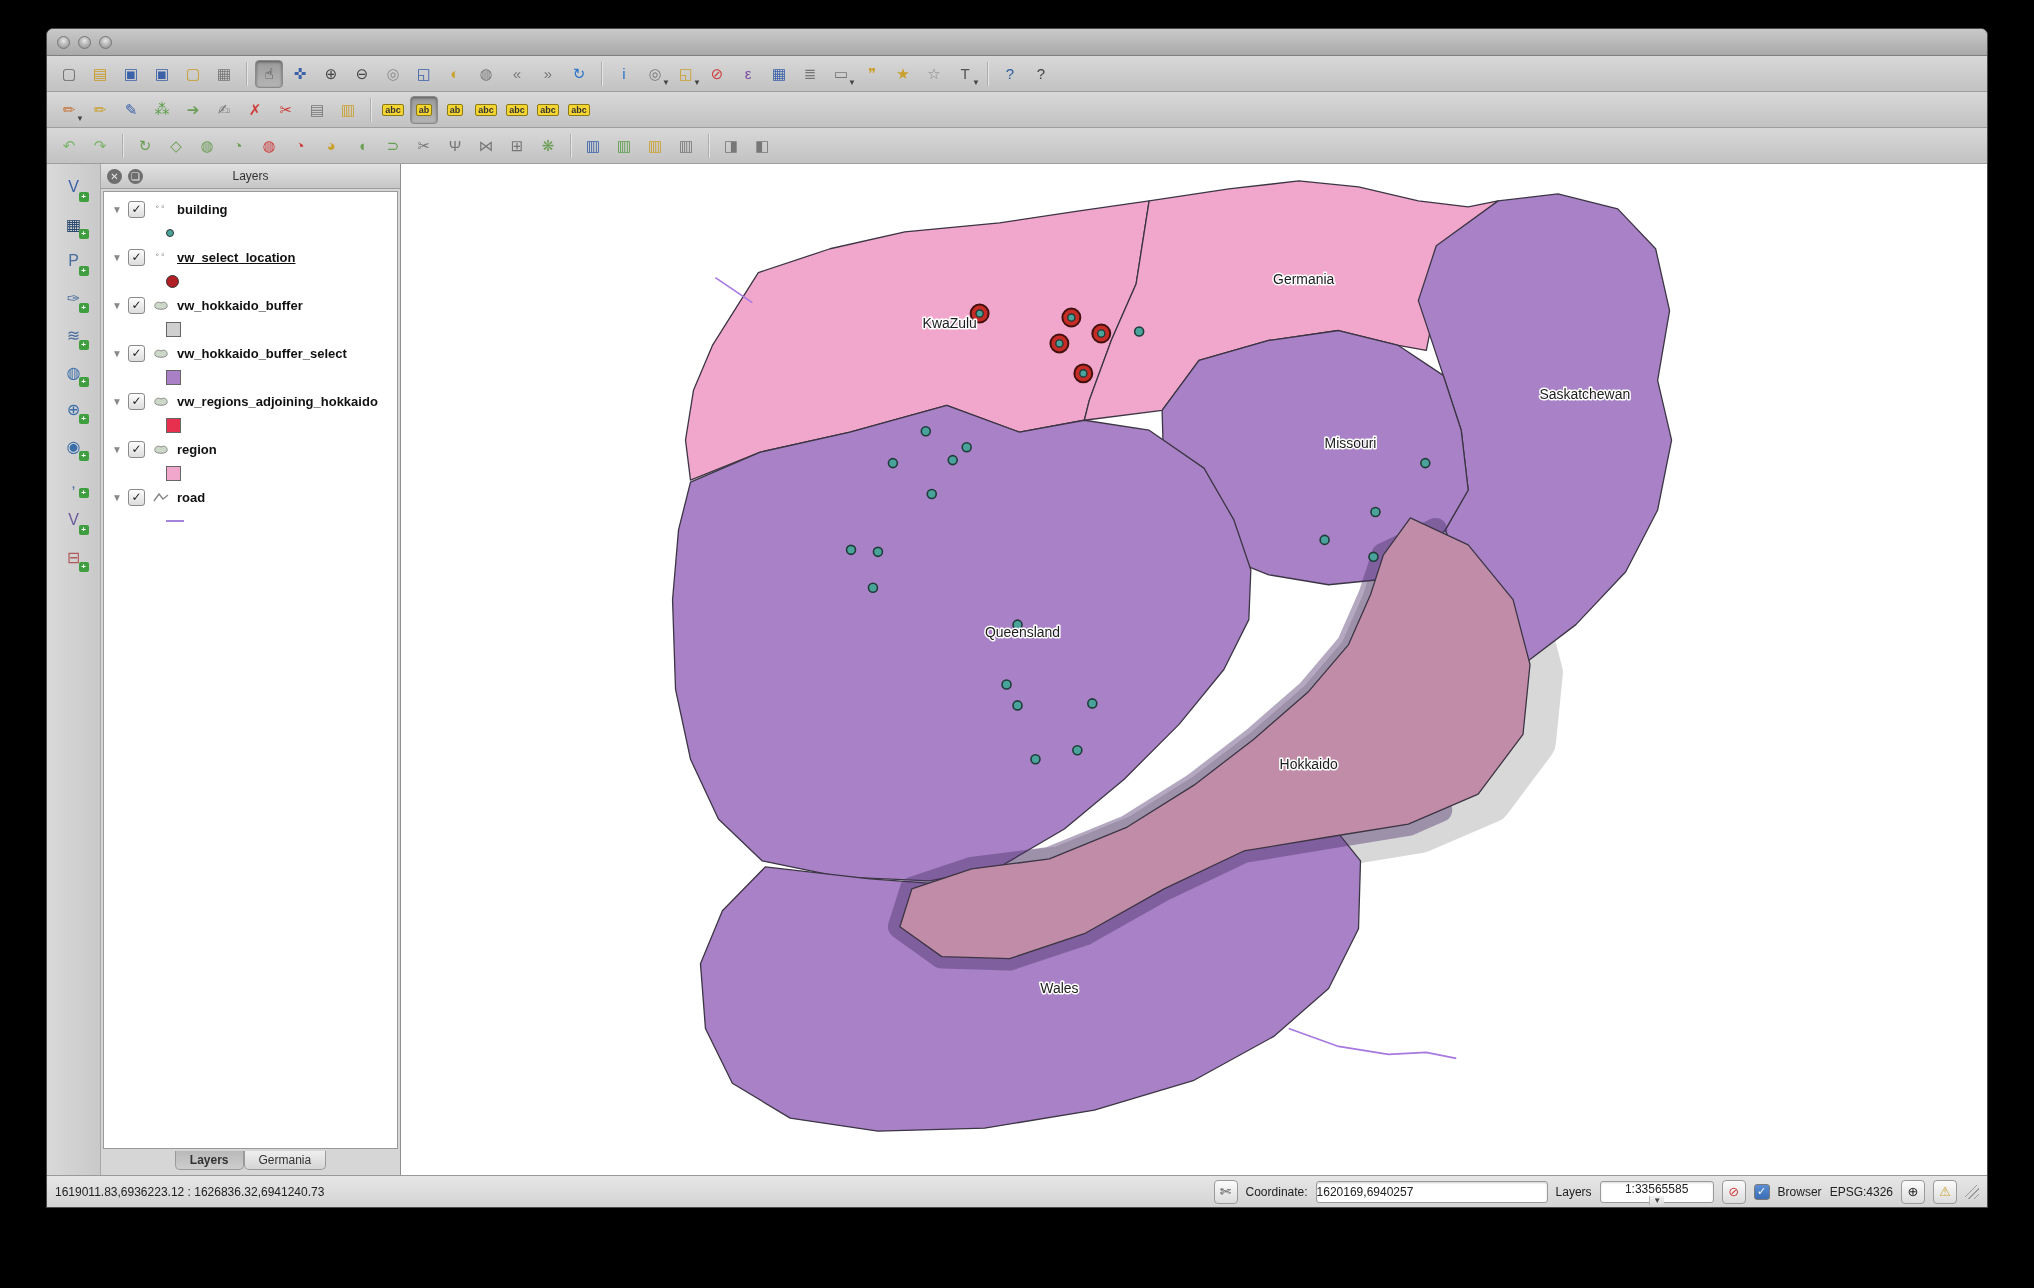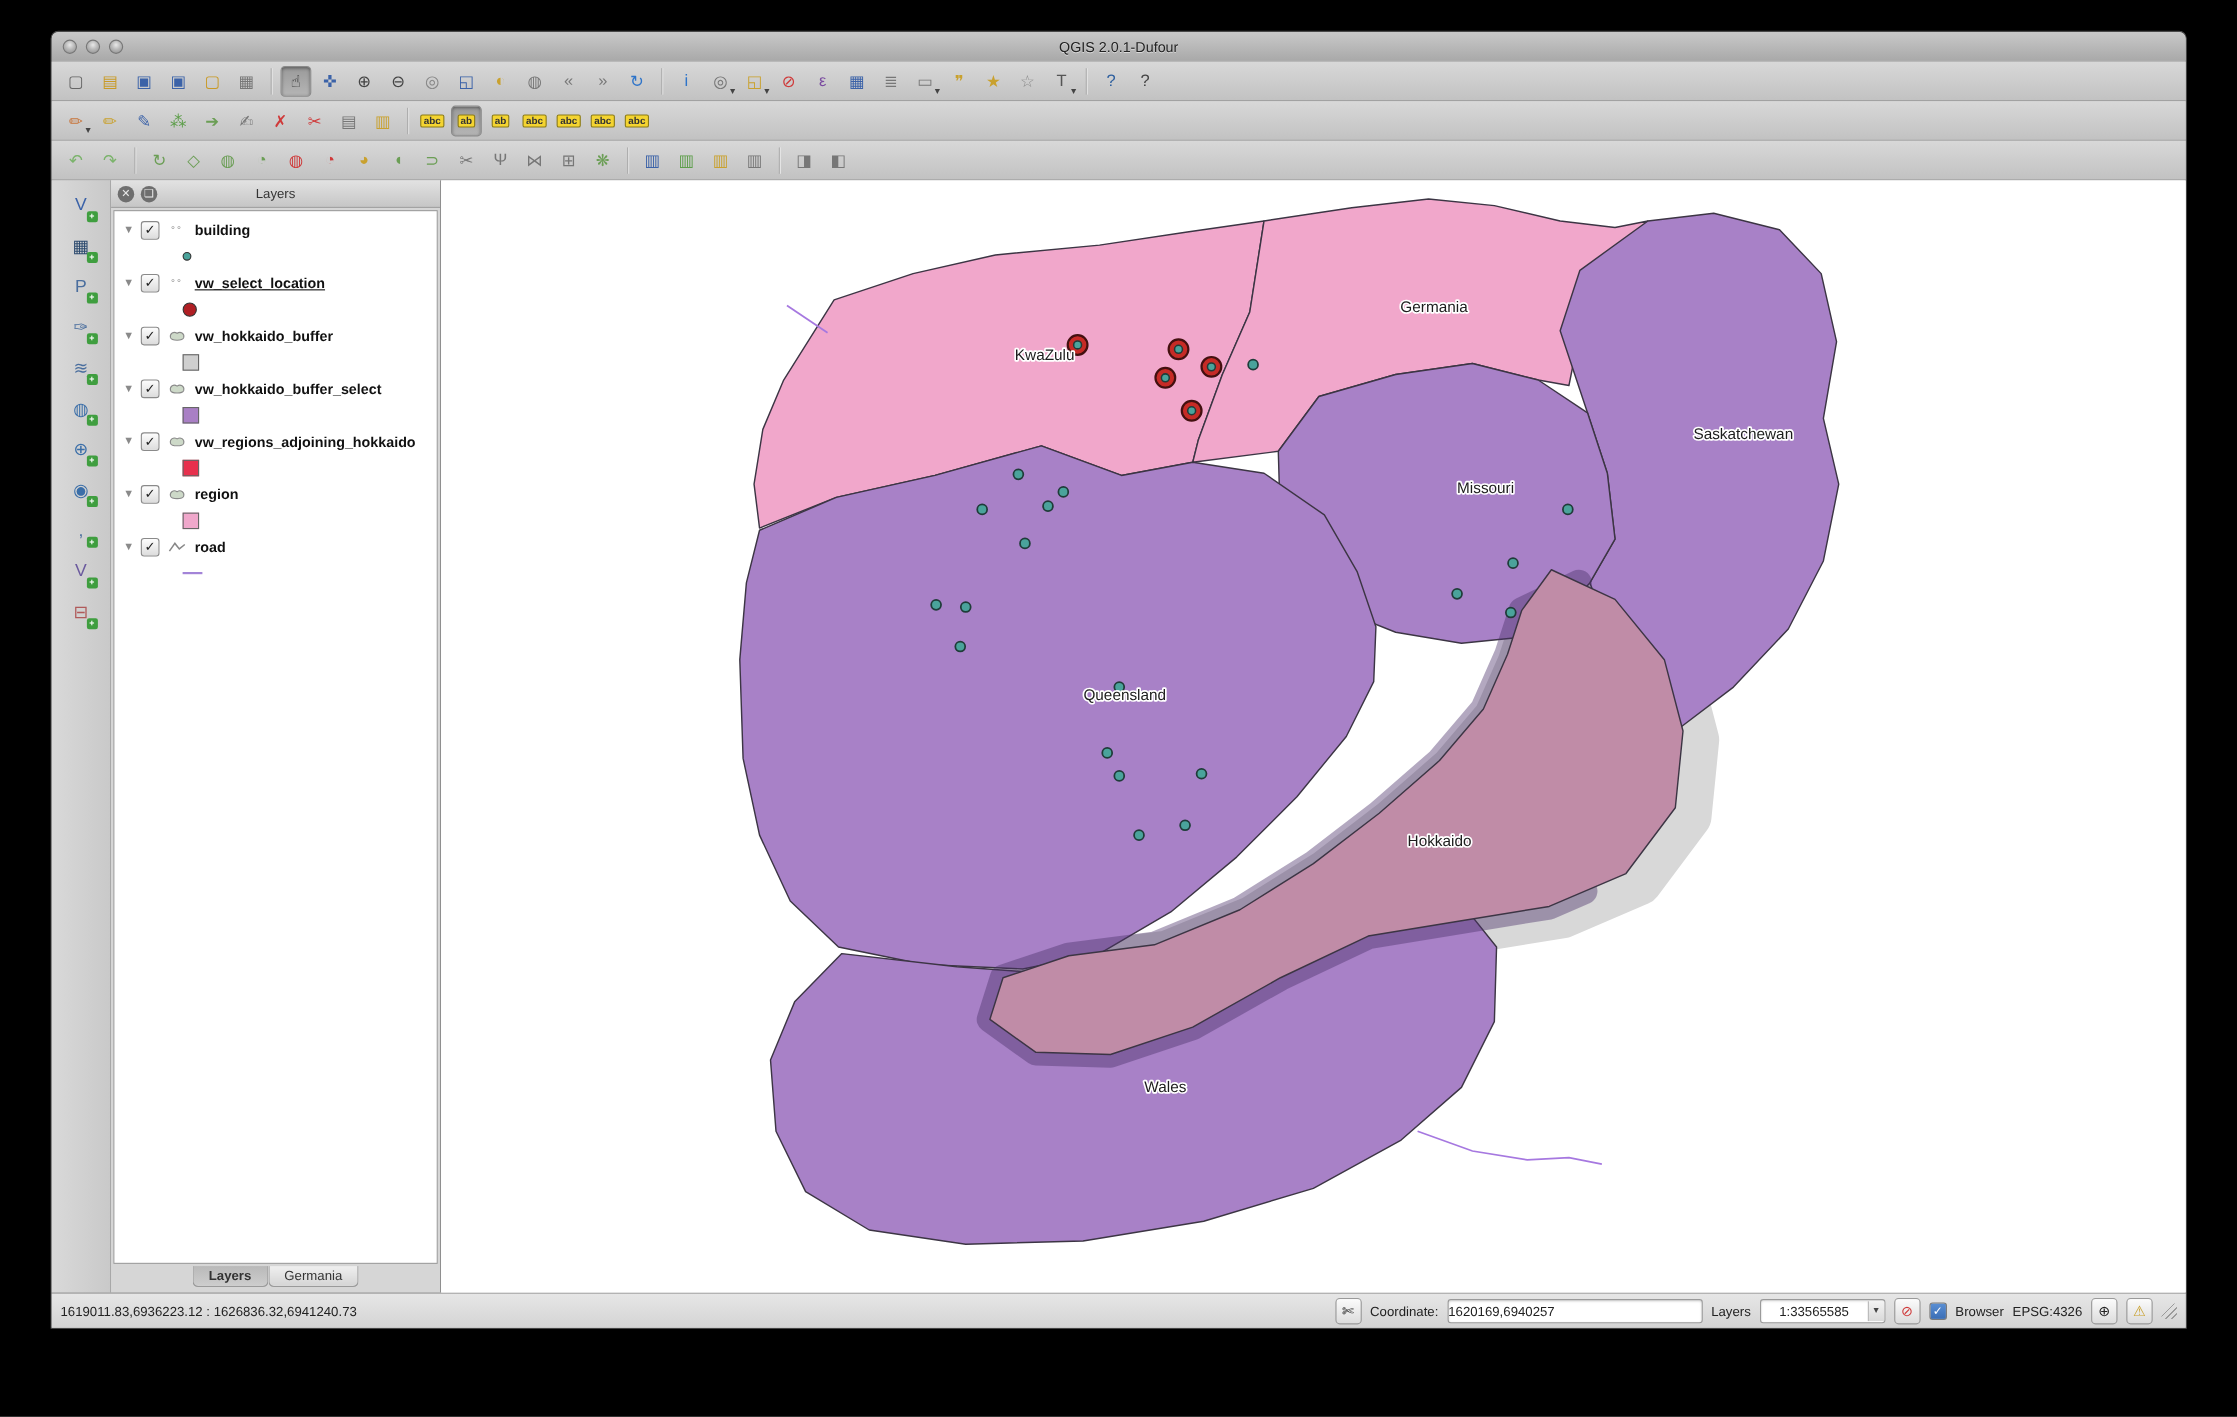--- a/index.html
+++ b/index.html
@@ -74,41 +74,40 @@
         border-top:1px solid #9a9a9a;display:flex;align-items:center;font-size:12px;color:#222;
         padding:0 8px;gap:8px;box-sizing:border-box;}
   .sb-ext{white-space:nowrap;}
   .sb-spacer{flex:1;}
   .sbtn{width:22px;height:22px;border:1px solid #9a9a9a;border-radius:4px;
         background:linear-gradient(#fbfbfb,#dcdcdc);display:flex;align-items:center;justify-content:center;
         font-size:13px;flex:0 0 22px;}
   .sb-input{width:230px;height:20px;border:1px solid #9a9a9a;background:#fff;border-radius:3px;
         font-size:12px;line-height:20px;box-shadow:inset 0 1px 2px rgba(0,0,0,.2);}
   .sb-combo{width:112px;height:20px;border:1px solid #9a9a9a;background:#fff;border-radius:3px;
-        display:flex;align-items:center;box-shadow:inset 0 1px 2px rgba(0,0,0,.15);}
+        display:flex;align-items:center;box-shadow:inset 0 1px 2px rgba(0,0,0,.15);flex-direction:column;}
   .sb-combo .val{flex:1;text-align:center;font-size:12px;}
   .sb-combo .arr{width:14px;height:18px;border-left:1px solid #b5b5b5;font-size:8px;color:#444;
         display:flex;align-items:center;justify-content:center;background:linear-gradient(#f3f3f3,#d9d9d9);}
   .sb-check{width:14px;height:14px;border:1px solid #7a7a7a;border-radius:3px;
         background:linear-gradient(#5a8fd4,#3b6eb5);color:#fff;font-size:11px;font-weight:bold;
         display:flex;align-items:center;justify-content:center;}
   .grip{width:14px;height:14px;
         background:linear-gradient(135deg,transparent 40%,#9a9a9a 40%,#9a9a9a 45%,transparent 45%,transparent 60%,#9a9a9a 60%,#9a9a9a 65%,transparent 65%,transparent 80%,#9a9a9a 80%,#9a9a9a 85%,transparent 85%);}
 </style>
 </head>
 <body>
 
 <div class="window">
   <div class="titlebar">
     <div class="lights">
       <div class="light"></div>
       <div class="light"></div>
       <div class="light"></div>
     </div>
-    <div class="wtitle">QGIS 2.0.1-Dufour</div>
   </div>
 
   <div class="toolbar r1">
       <div class="tbtn">
         <span class="g" style="color: rgb(102, 102, 102);">▢</span>
       </div>
       <div class="tbtn">
         <span class="g" style="color: rgb(201, 154, 38);">▤</span>
       </div>
       <div class="tbtn">

